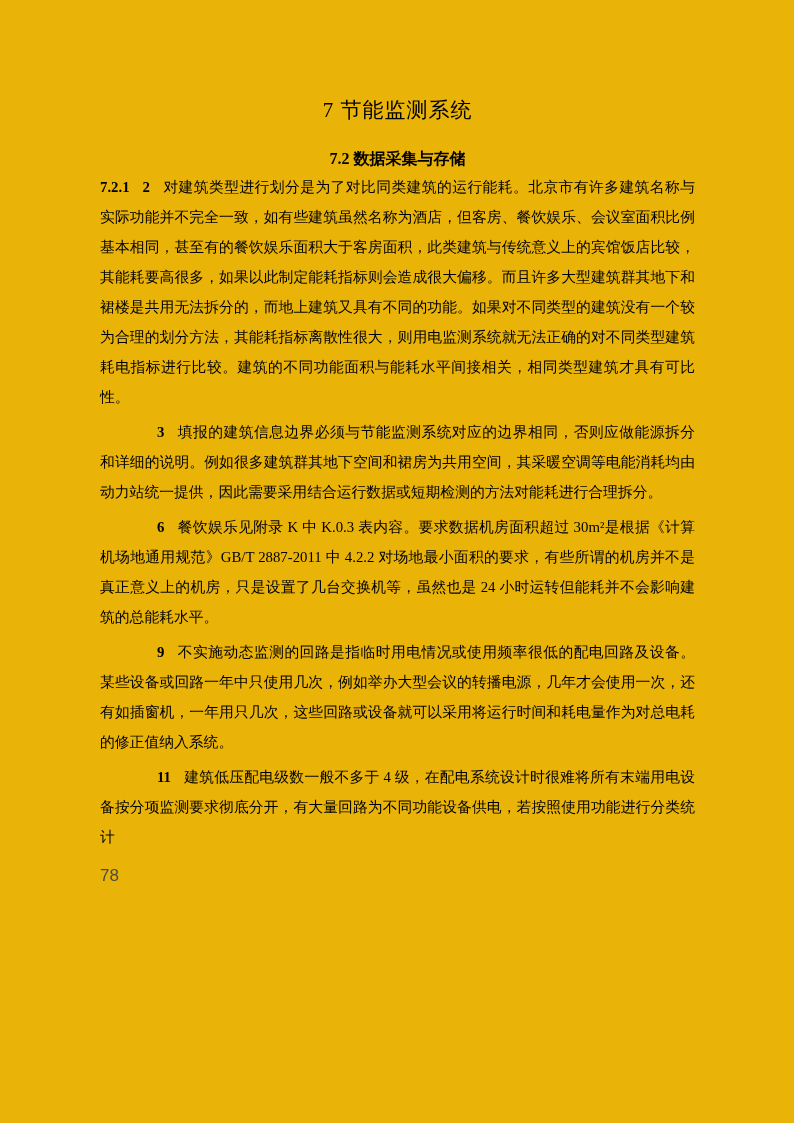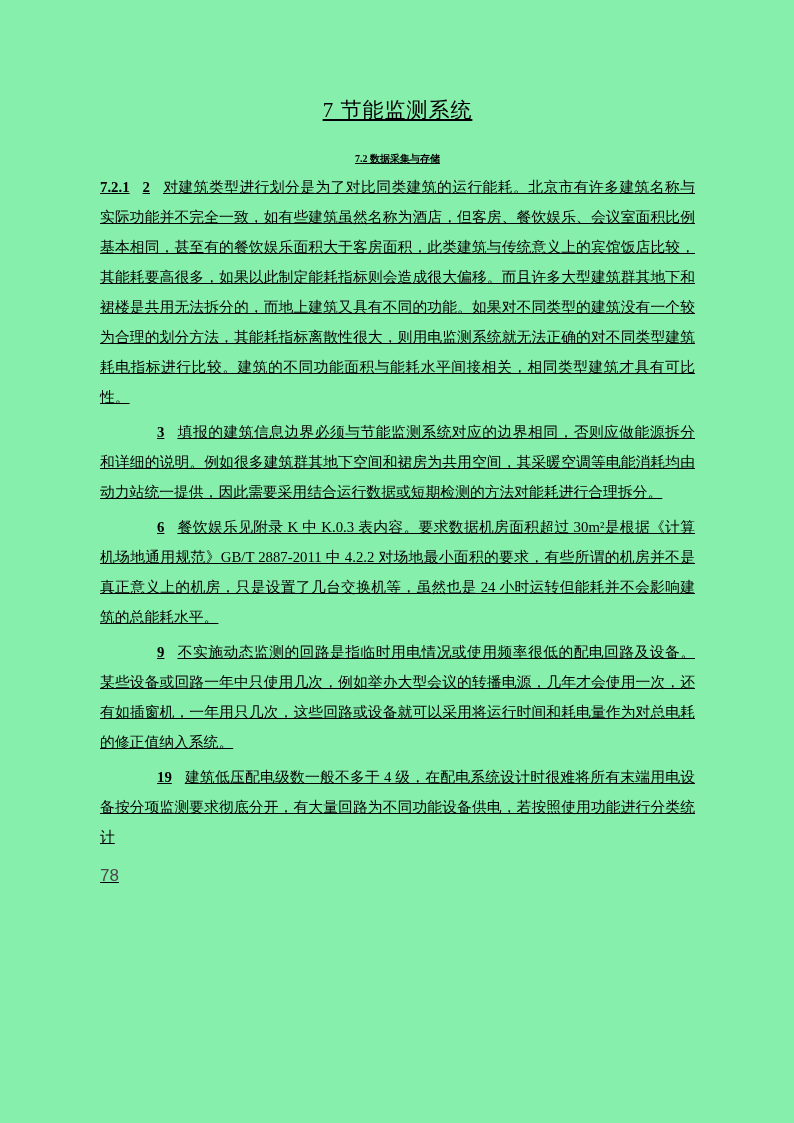--- a/index.html
+++ b/index.html
@@ -5,38 +5,37 @@
   html, body {
     margin: 0;
     padding: 0;
     background: #ffffff;
   }
   .page {
     position: relative;
     width: 794px;
     height: 1123px;
     margin: 0 auto;
-    background: #86efac;
+    background: #eab308;
     box-sizing: border-box;
     padding: 97px 99px 0 100px;
     font-family: "Liberation Serif", "DejaVu Serif", serif;
     color: #000000;
     overflow: hidden;
-    text-decoration: underline;
   }
   .doc-title {
     font-size: 21px;
     font-weight: 400;
     line-height: 26px;
     text-align: center;
     letter-spacing: 1px;
     margin: 0;
   }
   .section-title {
-    font-size: 10px;
+    font-size: 16px;
     font-weight: 700;
     line-height: 20px;
     text-align: center;
     margin: 26px 0 0 0;
   }
   .doc-body {
     margin-top: 3px;
     font-size: 14.8px;
     line-height: 30px;
     text-align: justify;
@@ -83,19 +82,19 @@
     <p class="para"><b class="clause">7.2.1</b><b class="itemnum">2</b><span class="ptext">对建筑类型进行划分是为了对比同类建筑的运行能耗。北京市有许多建筑名称与实际功能并不完全一致，如有些建筑虽然名称为酒店，但客房、餐饮娱乐、会议室面积比例基本相同，甚至有的餐饮娱乐面积大于客房面积，此类建筑与传统意义上的宾馆饭店比较，其能耗要高很多，如果以此制定能耗指标则会造成很大偏移。而且许多大型建筑群其地下和裙楼是共用无法拆分的，而地上建筑又具有不同的功能。如果对不同类型的建筑没有一个较为合理的划分方法，其能耗指标离散性很大，则用电监测系统就无法正确的对不同类型建筑耗电指标进行比较。建筑的不同功能面积与能耗水平间接相关，相同类型建筑才具有可比性。</span></p>
 
     <p class="para indent"><b class="clause"></b><b class="itemnum">3</b><span class="ptext">填报的建筑信息边界必须与节能监测系统对应的边界相同，否则应做能源拆分和详细的说明。例如很多建筑群其地下空间和裙房为共用空间，其采暖空调等电能消耗均由动力站统一提供，因此需要采用结合运行数据或短期检测的方法对能耗进行合理拆分。</span></p>
 
 
     <p class="para indent"><b class="clause"></b><b class="itemnum">6</b><span class="ptext">餐饮娱乐见附录 K 中 K.0.3 表内容。要求数据机房面积超过 30m²是根据《计算机场地通用规范》GB/T 2887-2011 中 4.2.2 对场地最小面积的要求，有些所谓的机房并不是真正意义上的机房，只是设置了几台交换机等，虽然也是 24 小时运转但能耗并不会影响建筑的总能耗水平。</span></p>
 
 
     <p class="para indent"><b class="clause"></b><b class="itemnum">9</b><span class="ptext">不实施动态监测的回路是指临时用电情况或使用频率很低的配电回路及设备。某些设备或回路一年中只使用几次，例如举办大型会议的转播电源，几年才会使用一次，还有如插窗机，一年用只几次，这些回路或设备就可以采用将运行时间和耗电量作为对总电耗的修正值纳入系统。</span></p>
 
-    <p class="para indent"><b class="clause"></b><b class="itemnum">19</b><span class="ptext">建筑低压配电级数一般不多于 4 级，在配电系统设计时很难将所有末端用电设备按分项监测要求彻底分开，有大量回路为不同功能设备供电，若按照使用功能进行分类统计</span></p>
+    <p class="para indent"><b class="clause"></b><b class="itemnum">11</b><span class="ptext">建筑低压配电级数一般不多于 4 级，在配电系统设计时很难将所有末端用电设备按分项监测要求彻底分开，有大量回路为不同功能设备供电，若按照使用功能进行分类统计</span></p>
 
   </div>
 
   <div class="page-number">78</div>
 
 </div>
 
 </body></html>

